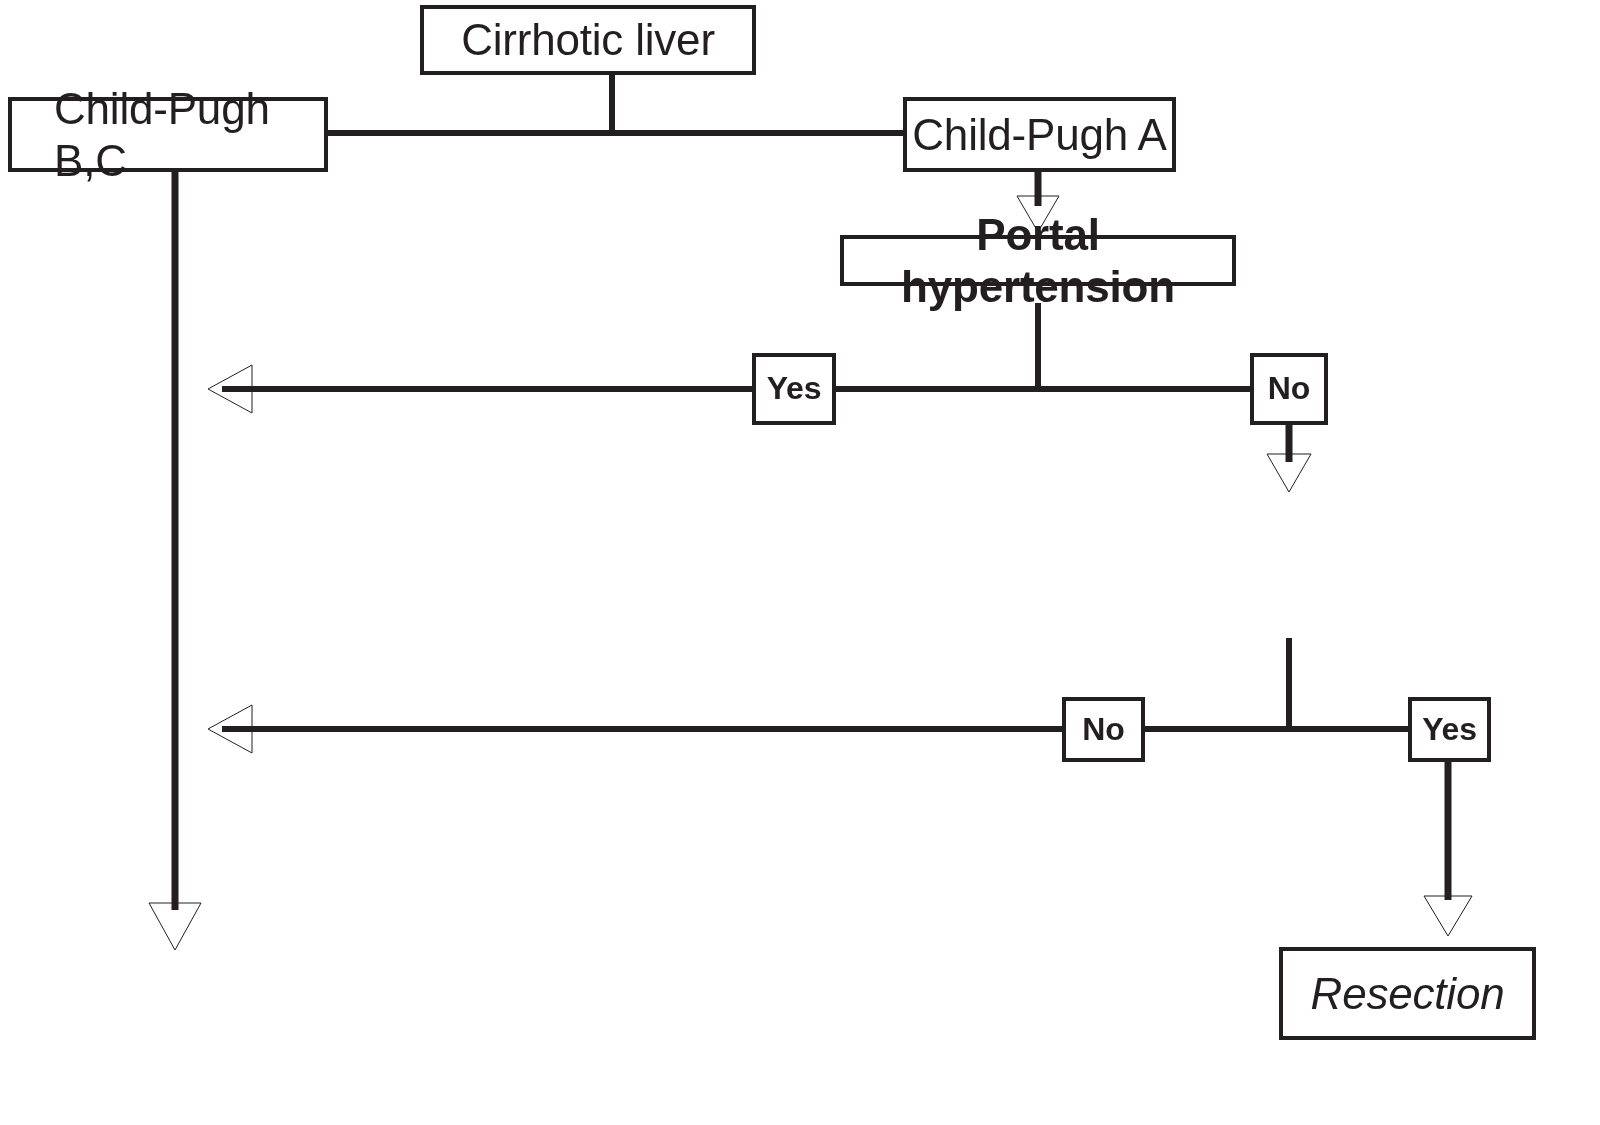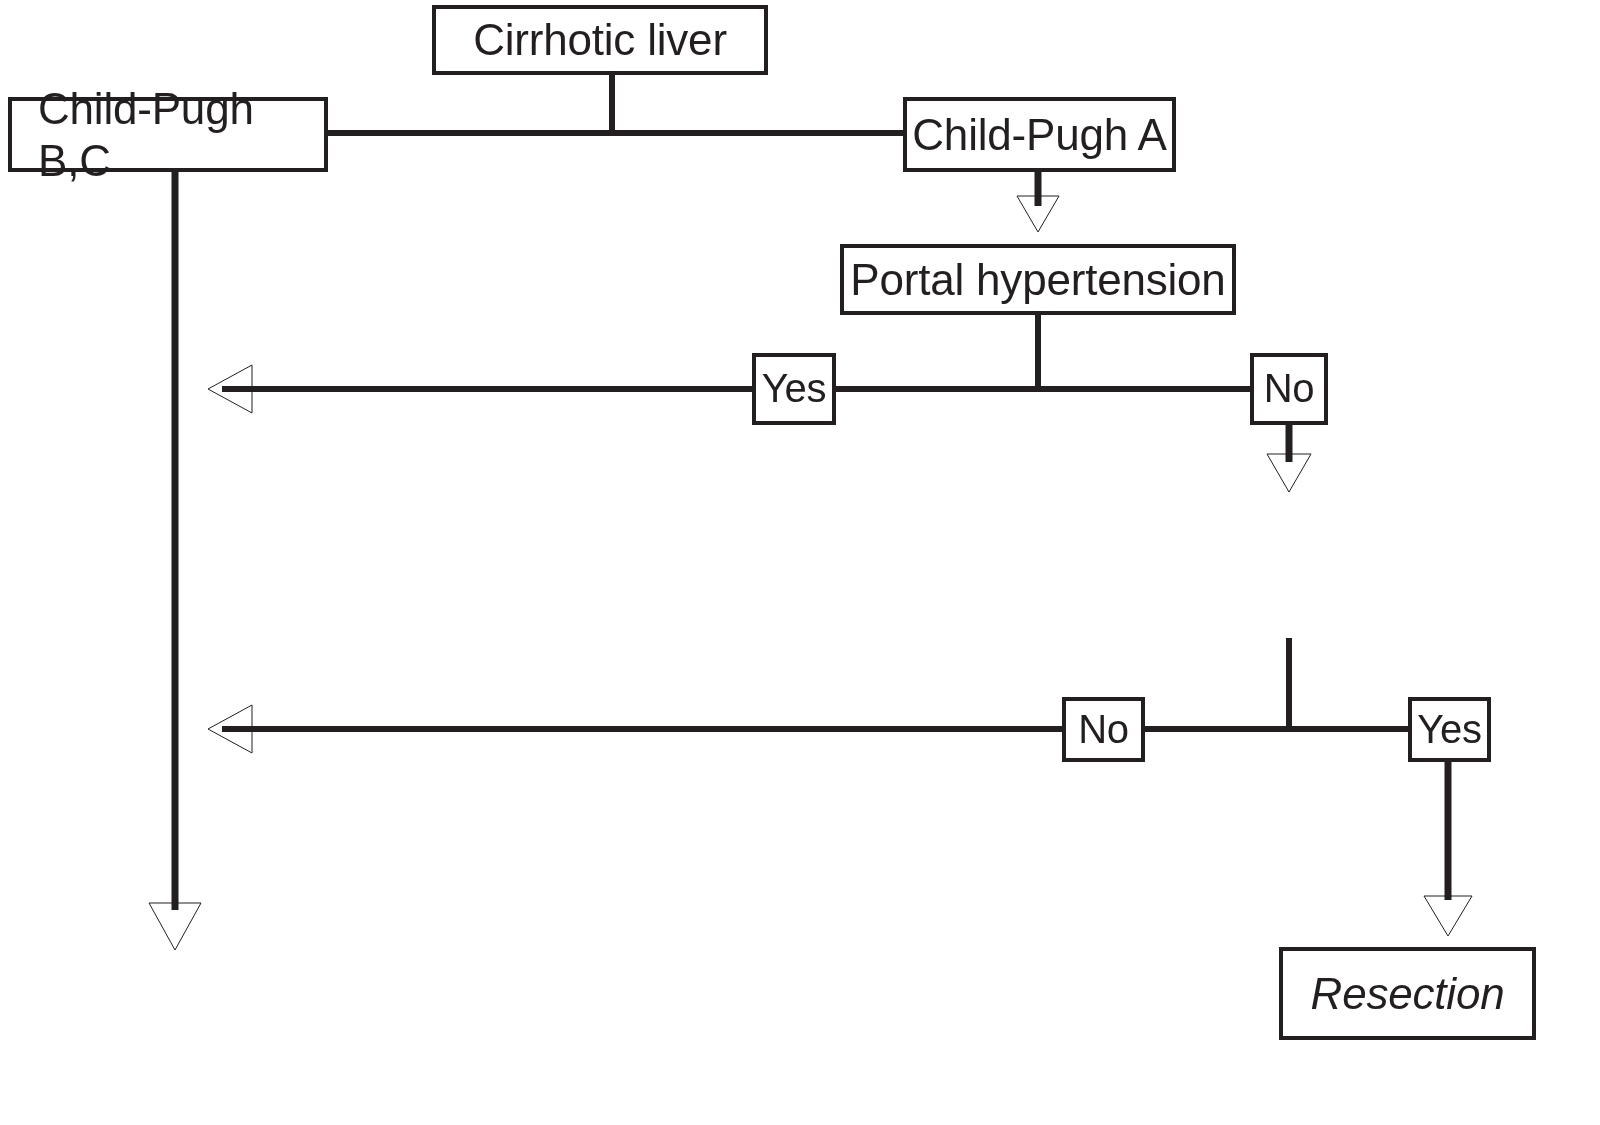--- a/index.html
+++ b/index.html
@@ -22,25 +22,25 @@
     background: #ffffff;
     color: #231f20;
     display: flex;
     align-items: center;
     justify-content: center;
     text-align: center;
     line-height: 1.18;
     letter-spacing: -0.2px;
   }
   .node.big   { font-size: 44px; }
-  .node.small { font-size: 40px; }
+  .node.small { font-size: 32px; font-weight: bold; }
   .node.left-text {
     justify-content: flex-start;
     text-align: left;
-    padding-left: 26px;
+    padding-left: 42px;
   }
   svg.wires {
     position: absolute;
     left: 0;
     top: 0;
     width: 1600px;
     height: 1125px;
     pointer-events: none;
   }
   svg.wires line, svg.wires path {
@@ -80,33 +80,33 @@
     <line x1="222" y1="729" x2="1062" y2="729" stroke-width="6"></line>
     <path class="arrowfill" d="M 208 729 L 252 705 L 252 753 Z"></path>
 
     <line x1="1448" y1="762" x2="1448" y2="900" stroke-width="7"></line>
     <path class="arrowfill" d="M 1448 936 L 1424 896 L 1472 896 Z"></path>
 
     <line x1="175" y1="172" x2="175" y2="910" stroke-width="7"></line>
     <path class="arrowfill" d="M 175 950 L 149 903 L 201 903 Z"></path>
   </svg>
 
-  <div class="node big" style="left:432px; top:5px; width:336px; height:70px;">
+  <div class="node big" style="left:420px; top:5px; width:336px; height:70px;">
     <span>Cirrhotic liver</span>
   </div>
 
   <div class="node big left-text" style="left:8px; top:97px; width:320px; height:75px;">
     <span>Child-Pugh B,C</span>
   </div>
 
   <div class="node big" style="left:903px; top:97px; width:273px; height:75px;">
     <span>Child-Pugh A</span>
   </div>
 
-  <div class="node big" style="left:840px; top:244px; width:396px; height:71px;">
+  <div class="node big" style="left:840px; top:235px; width:396px; height:51px;font-weight:bold;">
     <span>Portal hypertension</span>
   </div>
 
   <div class="node small" style="left:752px; top:353px; width:84px; height:72px;">
     <span>Yes</span>
   </div>
 
   <div class="node small" style="left:1250px; top:353px; width:78px; height:72px;">
     <span>No</span>
   </div>

